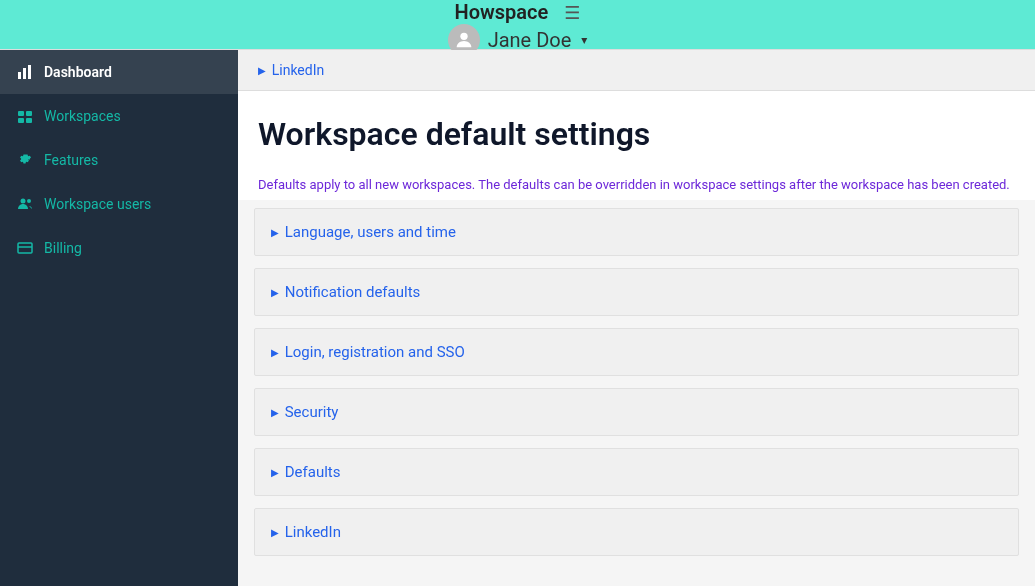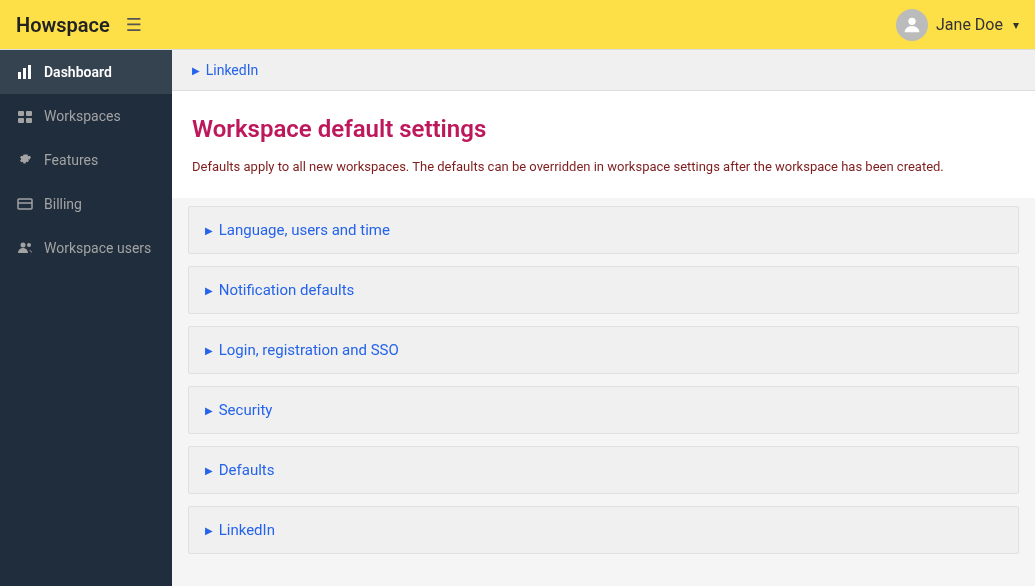--- a/index.html
+++ b/index.html
@@ -4,55 +4,56 @@
   <style>
     * { box-sizing: border-box; margin: 0; padding: 0; }
     body { font-family: -apple-system, BlinkMacSystemFont, "Segoe UI", Roboto, sans-serif; display: flex; flex-direction: column; height: 586px; width: 1035px; overflow: hidden; }
 
     
     .header {
       display: flex;
       align-items: center;
       justify-content: space-between;
       height: 50px;
-      background: #fde047;
+      background: #5eead4;
       border-bottom: 1px solid #ddd;
-      padding: 8px 16px;
+      padding: 0 16px;
       flex-shrink: 0;
+      flex-direction: column;
     }
     .header-left { display: flex; align-items: center; gap: 16px; }
     .logo { font-size: 20px; font-weight: 600; color: #222; }
     .hamburger-icon { font-size: 18px; color: #555; cursor: pointer; }
     .header-right { display: flex; align-items: center; gap: 8px; }
     .avatar-circle {
       width: 32px; height: 32px; border-radius: 50%; background: #bbb;
       display: flex; align-items: center; justify-content: center;
     }
     .avatar-circle svg { width: 22px; height: 22px; }
-    .user-name { font-size: 16px; color: #333; }
+    .user-name { font-size: 20px; color: #333; }
     .dropdown-arrow { font-size: 12px; color: #333; margin-left: 2px; }
 
     
     .main-layout { display: flex; flex: 1; overflow: hidden; }
 
     
     .sidebar {
-      width: 172px;
+      width: 238px;
       background: #1f2d3d;
       flex-shrink: 0;
       display: flex;
       flex-direction: column;
       overflow-y: auto;
     }
     .sidebar-item {
       display: flex;
       align-items: center;
       gap: 10px;
       padding: 13px 16px;
-      color: #a3a3a3;
+      color: #14b8a6;
       font-size: 14px;
       cursor: pointer;
       text-decoration: none;
     }
     .sidebar-item.active { background: rgba(255,255,255,0.1); color: #fff; font-weight: 600; }
     .sidebar-item .icon { width: 18px; height: 18px; flex-shrink: 0; display: flex; align-items: center; justify-content: center; }
 
     
     .content {
       flex: 1;
@@ -77,29 +78,28 @@
       text-decoration: none;
     }
     .expand-icon { font-size: 10px; color: #2563eb; }
 
     
     .workspace-settings-section {
       background: #fff;
       padding: 24px 20px 8px 20px;
     }
     .section-title {
-      font-size: 24px;
+      font-size: 32px;
       font-weight: 600;
-      color: #be185d;
-      margin-bottom: 16px;
+      color: #0f172a;
+      margin-bottom: 24px;
     }
     .section-desc {
       font-size: 13px;
-      color: #7f1d1d;
-      margin-bottom: 16px;
+      color: #6d28d9;
     }
 
     
     .accordion-list {
       display: flex;
       flex-direction: column;
       gap: 0;
       background: #f5f5f5;
       padding: 8px 16px;
     }
@@ -168,37 +168,37 @@
           <path d="M8 10a2 2 0 1 0 0-4 2 2 0 0 0 0 4zm4.93-2.56a5.1 5.1 0 0 0 .05-.44c0-.15-.02-.3-.05-.44l.96-.75a.23.23 0 0 0 .05-.29l-.91-1.58a.23.23 0 0 0-.28-.1l-1.13.45a3.3 3.3 0 0 0-.76-.44l-.17-1.2a.22.22 0 0 0-.22-.19H6.58a.22.22 0 0 0-.22.19l-.17 1.2c-.28.12-.53.27-.76.44l-1.13-.45a.22.22 0 0 0-.28.1L3.11 5.52a.22.22 0 0 0 .05.29l.96.75c-.03.14-.05.29-.05.44s.02.3.05.44l-.96.75a.23.23 0 0 0-.05.29l.91 1.58c.06.11.19.14.28.1l1.13-.45c.23.17.48.32.76.44l.17 1.2c.03.11.12.19.22.19h1.82c.1 0 .19-.08.22-.19l.17-1.2c.28-.12.53-.27.76-.44l1.13.45c.1.04.22 0 .28-.1l.91-1.58a.22.22 0 0 0-.05-.29l-.96-.75z"></path>
         </svg>
       </span>
       <span>Features</span>
     </div>
 
 
     <div class="sidebar-item">
       <span class="icon">
         <svg width="16" height="16" viewBox="0 0 16 16" fill="currentColor">
-          <rect x="1" y="3" width="14" height="10" rx="1" fill="none" stroke="currentColor" stroke-width="1.5"></rect>
-          <path d="M1 7h14" stroke="currentColor" stroke-width="1.5"></path>
-        </svg>
-      </span>
-      <span>Billing</span>
-    </div>
-
-    <div class="sidebar-item">
-      <span class="icon">
-        <svg width="16" height="16" viewBox="0 0 16 16" fill="currentColor">
           <circle cx="6" cy="5" r="2.5"></circle>
           <path d="M1 13c0-2.76 2.24-5 5-5s5 2.24 5 5"></path>
           <circle cx="12" cy="5" r="2"></circle>
           <path d="M12 10c1.66 0 3 1.34 3 3"></path>
         </svg>
       </span>
       <span>Workspace users</span>
+    </div>
+
+    <div class="sidebar-item">
+      <span class="icon">
+        <svg width="16" height="16" viewBox="0 0 16 16" fill="currentColor">
+          <rect x="1" y="3" width="14" height="10" rx="1" fill="none" stroke="currentColor" stroke-width="1.5"></rect>
+          <path d="M1 7h14" stroke="currentColor" stroke-width="1.5"></path>
+        </svg>
+      </span>
+      <span>Billing</span>
     </div>
 
 
   </nav>
 
   <div class="content">
 
     <div class="linkedin-section">
       <a class="expand-link">
         <span class="expand-icon">▶</span>

